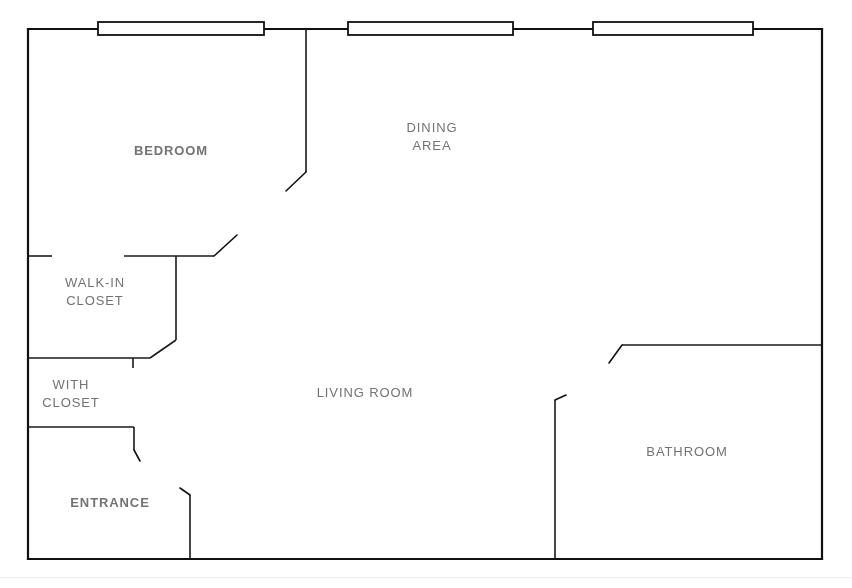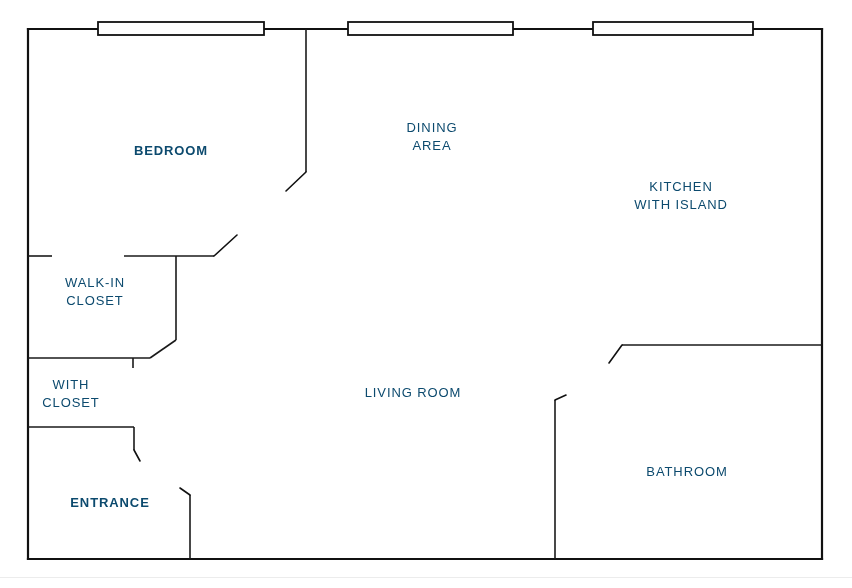--- a/index.html
+++ b/index.html
@@ -47,21 +47,21 @@
     stroke-linecap: round;
     fill: none;
   }
   .window-frame {
     stroke: #111111;
     stroke-width: 1.8;
     fill: #ffffff;
   }
   .room-label {
     position: absolute;
-    color: #0c4a6e;
+    color: #737373;
     font-family: "Liberation Sans", sans-serif;
     font-size: 13px;
     letter-spacing: 0.9px;
     line-height: 18px;
     text-align: center;
     white-space: pre;
     transform: translate(-50%, -50%);
     user-select: none;
     pointer-events: none;
   }
@@ -119,24 +119,22 @@
     <g>
       <rect class="window-frame" x="98" y="22" width="166" height="13"></rect>
       <rect class="window-frame" x="348" y="22" width="165" height="13"></rect>
       <rect class="window-frame" x="593" y="22" width="160" height="13"></rect>
     </g>
   </svg>
 
   <div class="room-label" title="BEDROOM" style="left: 171px; top: 151px; font-weight: bold;">BEDROOM</div>
   <div class="room-label" title="DINING AREA" style="left: 432px; top: 137px;">DINING
 AREA</div>
-  <div class="room-label" title="KITCHEN WITH ISLAND" style="left: 681px; top: 196px;">KITCHEN
-WITH ISLAND</div>
   <div class="room-label" title="WALK-IN CLOSET" style="left: 95px; top: 292px;">WALK-IN
 CLOSET</div>
   <div class="room-label" title="COAT CLOSET" style="left: 71px; top: 394px;">WITH
 CLOSET</div>
-  <div class="room-label" title="LIVING ROOM" style="left: 365px; top: 393px; margin-left: 48px;">LIVING ROOM</div>
+  <div class="room-label" title="LIVING ROOM" style="left: 365px; top: 393px;">LIVING ROOM</div>
   <div class="room-label" title="ENTRANCE" style="left: 110px; top: 503px; font-weight: bold;">ENTRANCE</div>
-  <div class="room-label" title="BATHROOM" style="left: 687px; top: 472px;">BATHROOM</div>
+  <div class="room-label" title="BATHROOM" style="left: 687px; top: 452px;">BATHROOM</div>
 
   <div id="bottom-strip"></div>
 </div>
 
 </body></html>

